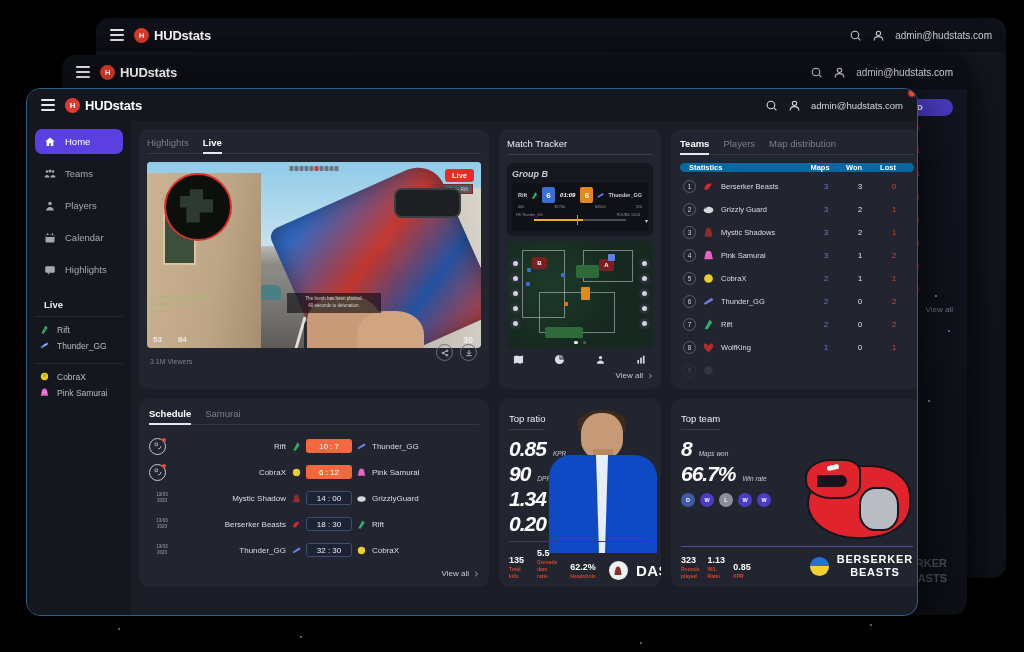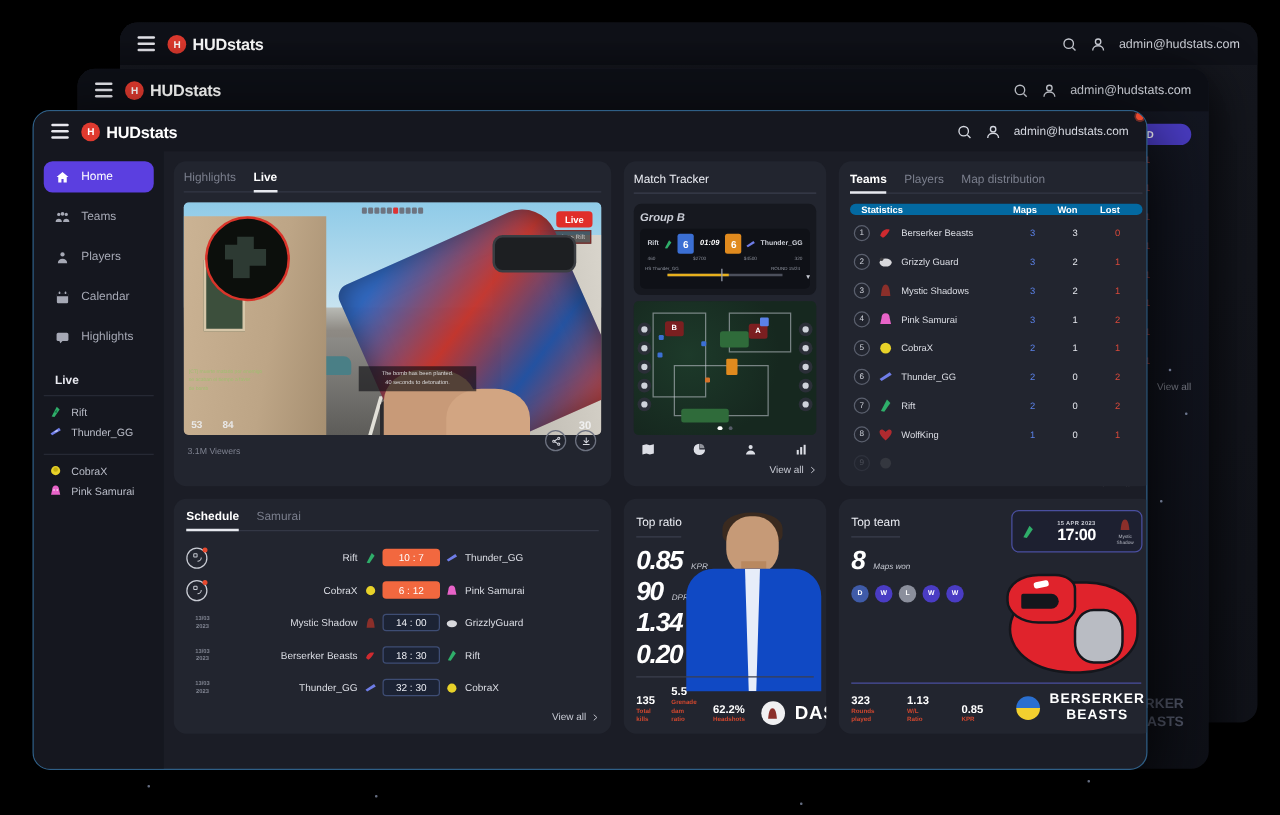--- a/index.html
+++ b/index.html
@@ -219,21 +219,21 @@
   .snakeHead{position:absolute;left:2px;top:6px;width:56px;height:40px;background:#e0232c;border:2.5px solid #14161c;
              border-radius:46% 30% 34% 46%;}
   .snakeMouth{position:absolute;left:14px;top:22px;width:30px;height:12px;background:#14161c;border-radius:2px 8px 8px 2px;}
   .snakeEye{position:absolute;left:24px;top:12px;width:12px;height:5px;background:#fff;border-radius:2px;transform:rotate(-12deg);}
   .snakeCoil{position:absolute;right:16px;top:34px;width:40px;height:44px;background:#b9bcc3;border:2.5px solid #14161c;border-radius:40%;}
   .formrow { display:flex; gap:5px; margin-top:9px; }
   .fb { width:14px;height:14px;border-radius:50%;display:flex;align-items:center;justify-content:center;
         font-size:5.5px;color:#fff;font-weight:bold;}
   .fb.w{background:#4a3cc4;} .fb.d{background:#3f5ba8;} .fb.l{background:#8b8f9c;}
   .ttbottom { position:absolute; left:10px; right:10px; bottom:7px; border-top:1px solid #4a4fa0; padding-top:6px;
-              display:flex; align-items:flex-end; gap:26px;}
+              display:flex; align-items:flex-end; gap:8px;}
   .ttname { margin-left:auto; display:flex; align-items:center; gap:8px;}
   .flagUA{width:19px;height:19px;border-radius:50%;overflow:hidden;background:linear-gradient(180deg,#2a6fd0 50%,#f3d02f 50%);}
   .ttname .nm{font-size:11px;font-weight:bold;color:#fff;letter-spacing:.8px;line-height:1.25;text-align:center;}
 
   .dust{position:absolute;width:1.5px;height:1.5px;border-radius:50%;background:rgba(200,215,255,.5);}
 </style>
 </head>
 <body>
 
 <div class="stage">
@@ -885,48 +885,36 @@
                   </svg>
               </span>
               <span class="nm">DASH5</span>
             </div>
           </div>
         </div>
 
         <div class="card topteam">
           <div class="cardtitle">Top team</div>
 
-          <div class="nextmatch">
-            <svg width="13" height="13" viewBox="0 0 24 24">
-                <path d="M5 20 14 3l5 5-9 13z" fill="#2fae6a"></path>
-              </svg>
-            <div style="text-align:center;flex:1;">
-              <div class="d">15 APR 2023</div>
-              <div class="t">17:00</div>
-            </div>
-            <div style="display:flex;flex-direction:column;align-items:center;">
-              <svg width="12" height="12" viewBox="0 0 24 24">
-                  <path d="M12 3c4 0 6 5 7 17H5c1-12 3-17 7-17z" fill="#8b2f2a"></path>
-                </svg>
-              <div class="tm" style="white-space:pre-line;">Mystic
-Shadow</div>
-            </div>
-          </div>
 
           <div class="snake">
             <div class="snakeBody"></div>
               <div class="snakeCoil"></div>
               <div class="snakeHead"></div>
             <div class="snakeMouth"></div>
               <div class="snakeEye"></div>
           </div>
 
           <div class="bigstat">
             <span class="n">8</span>
             <span class="l">Maps won</span>
+          </div>
+          <div class="bigstat">
+            <span class="n">66.7%</span>
+            <span class="l">Win rate</span>
           </div>
 
           <div class="formrow">
             <span class="fb d">D</span>
             <span class="fb w">W</span>
             <span class="fb l">L</span>
             <span class="fb w">W</span>
             <span class="fb w">W</span>
           </div>
 

